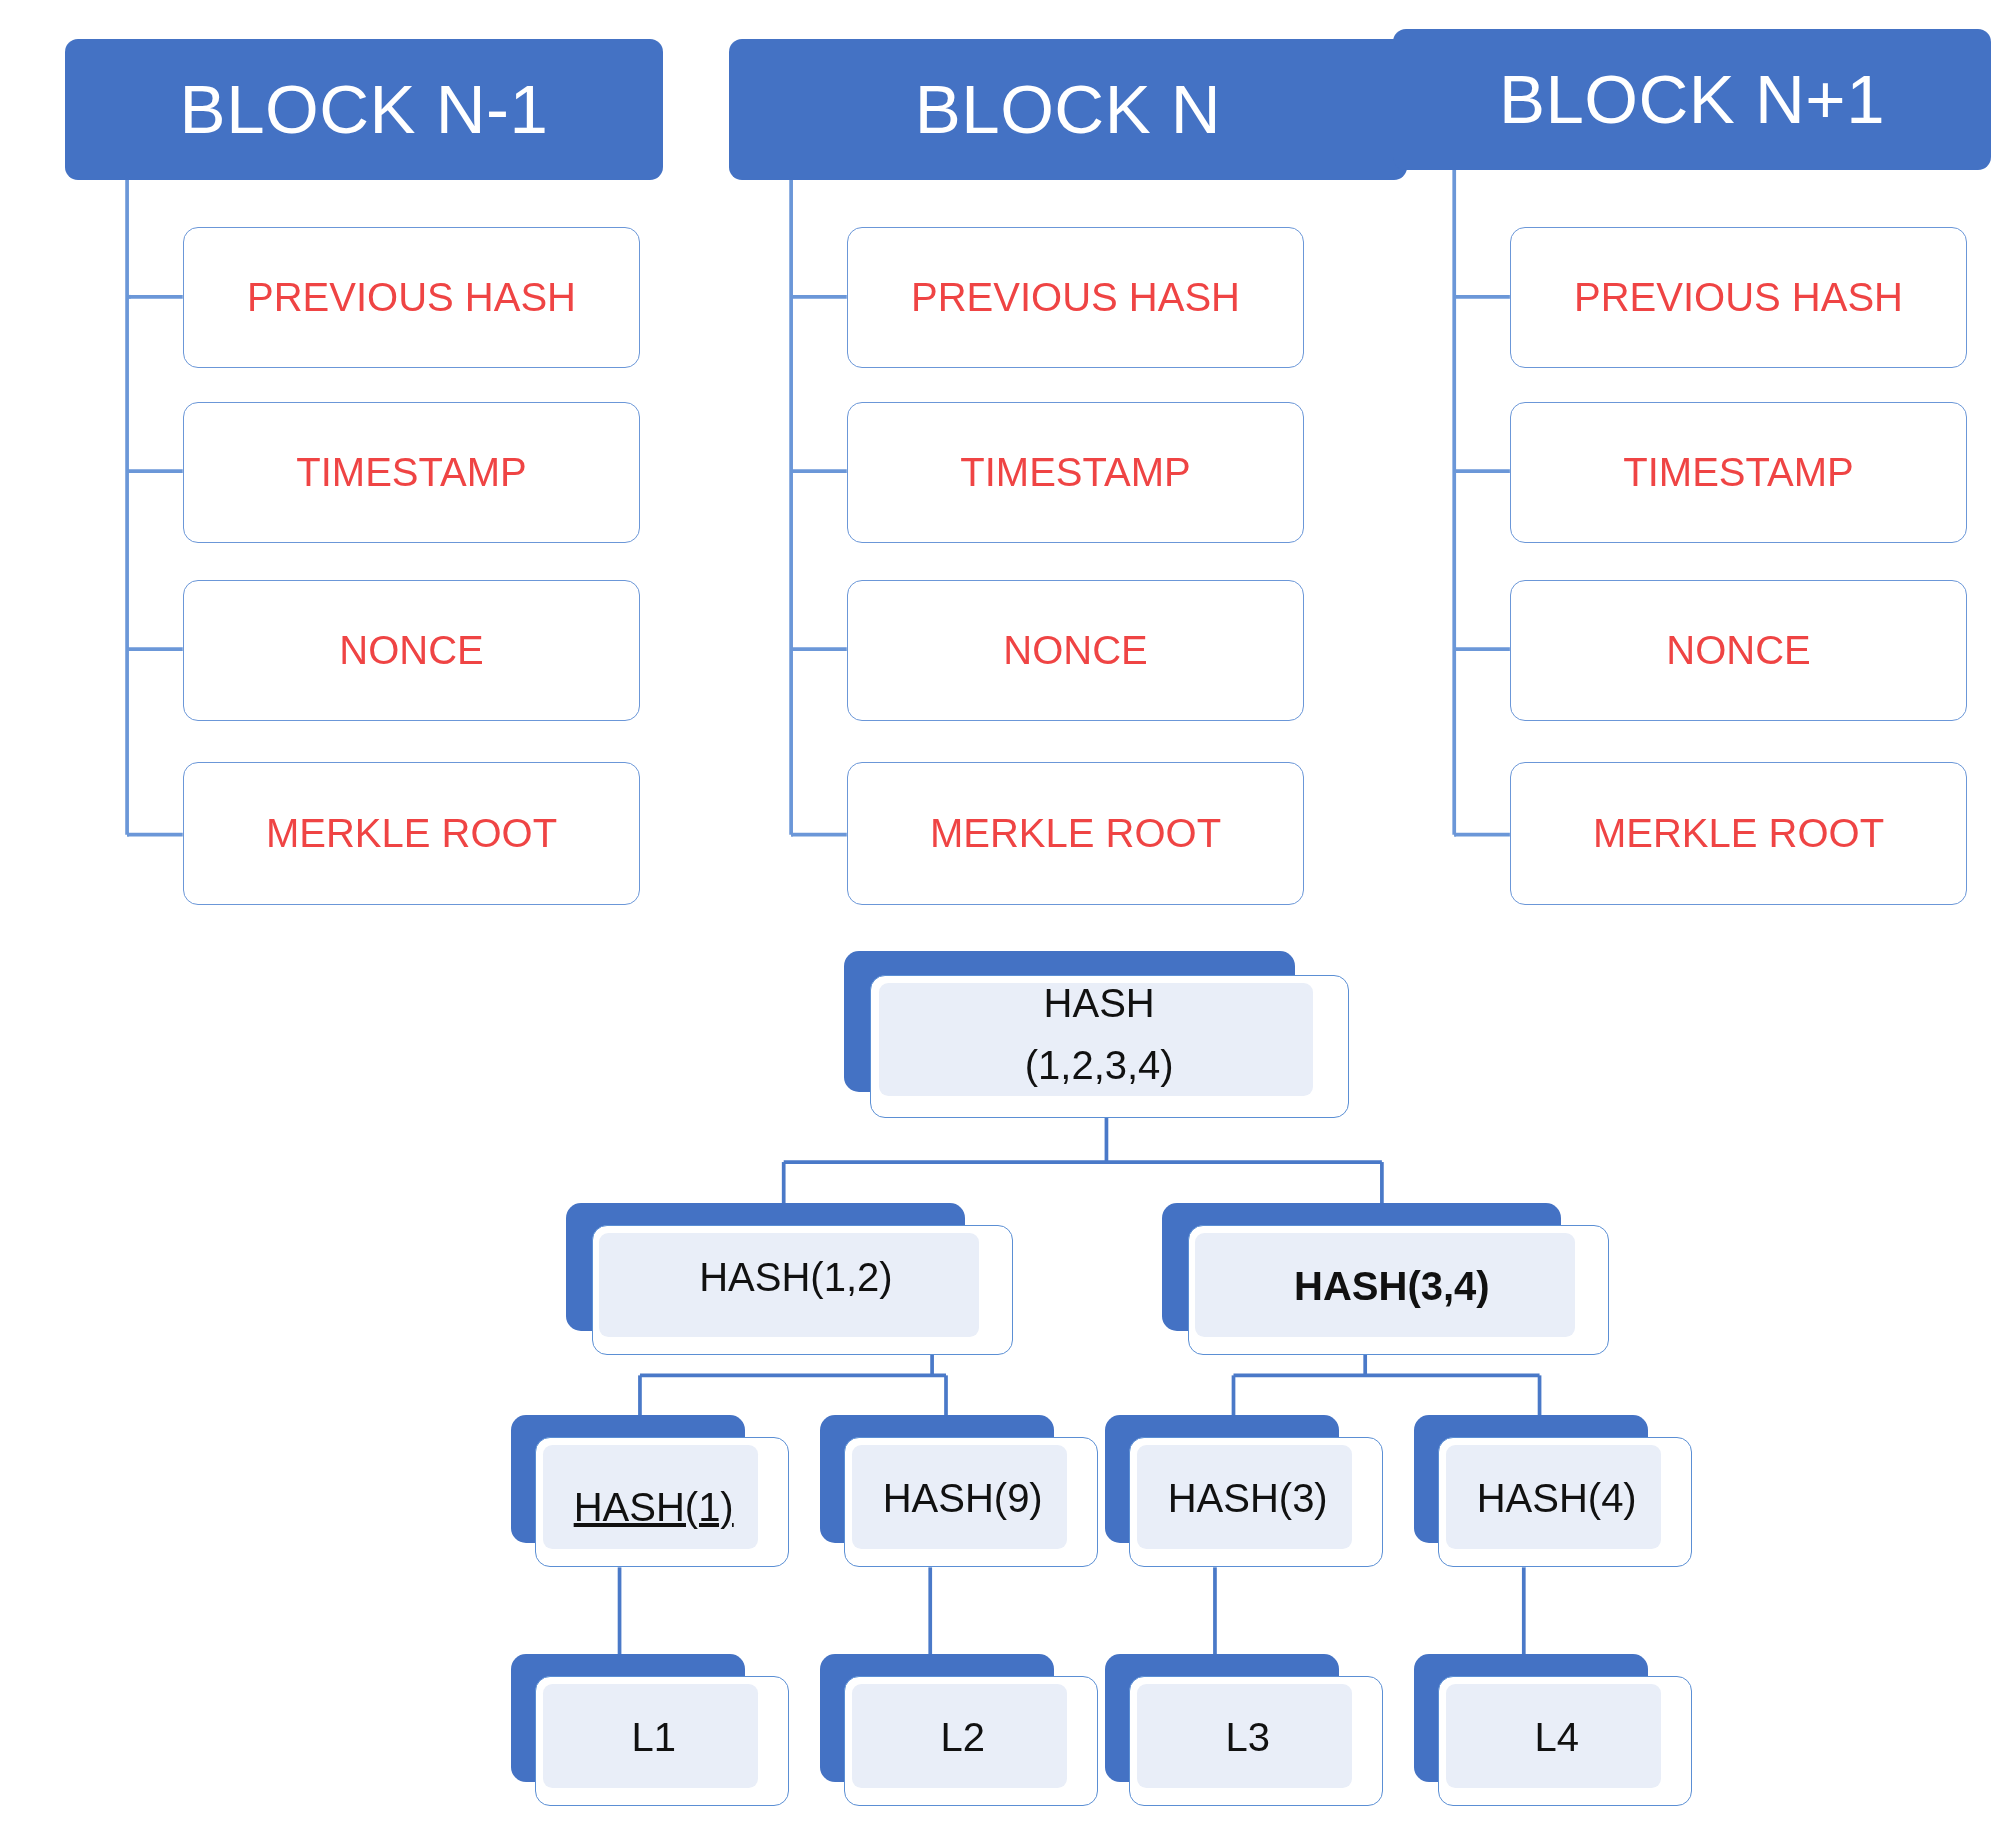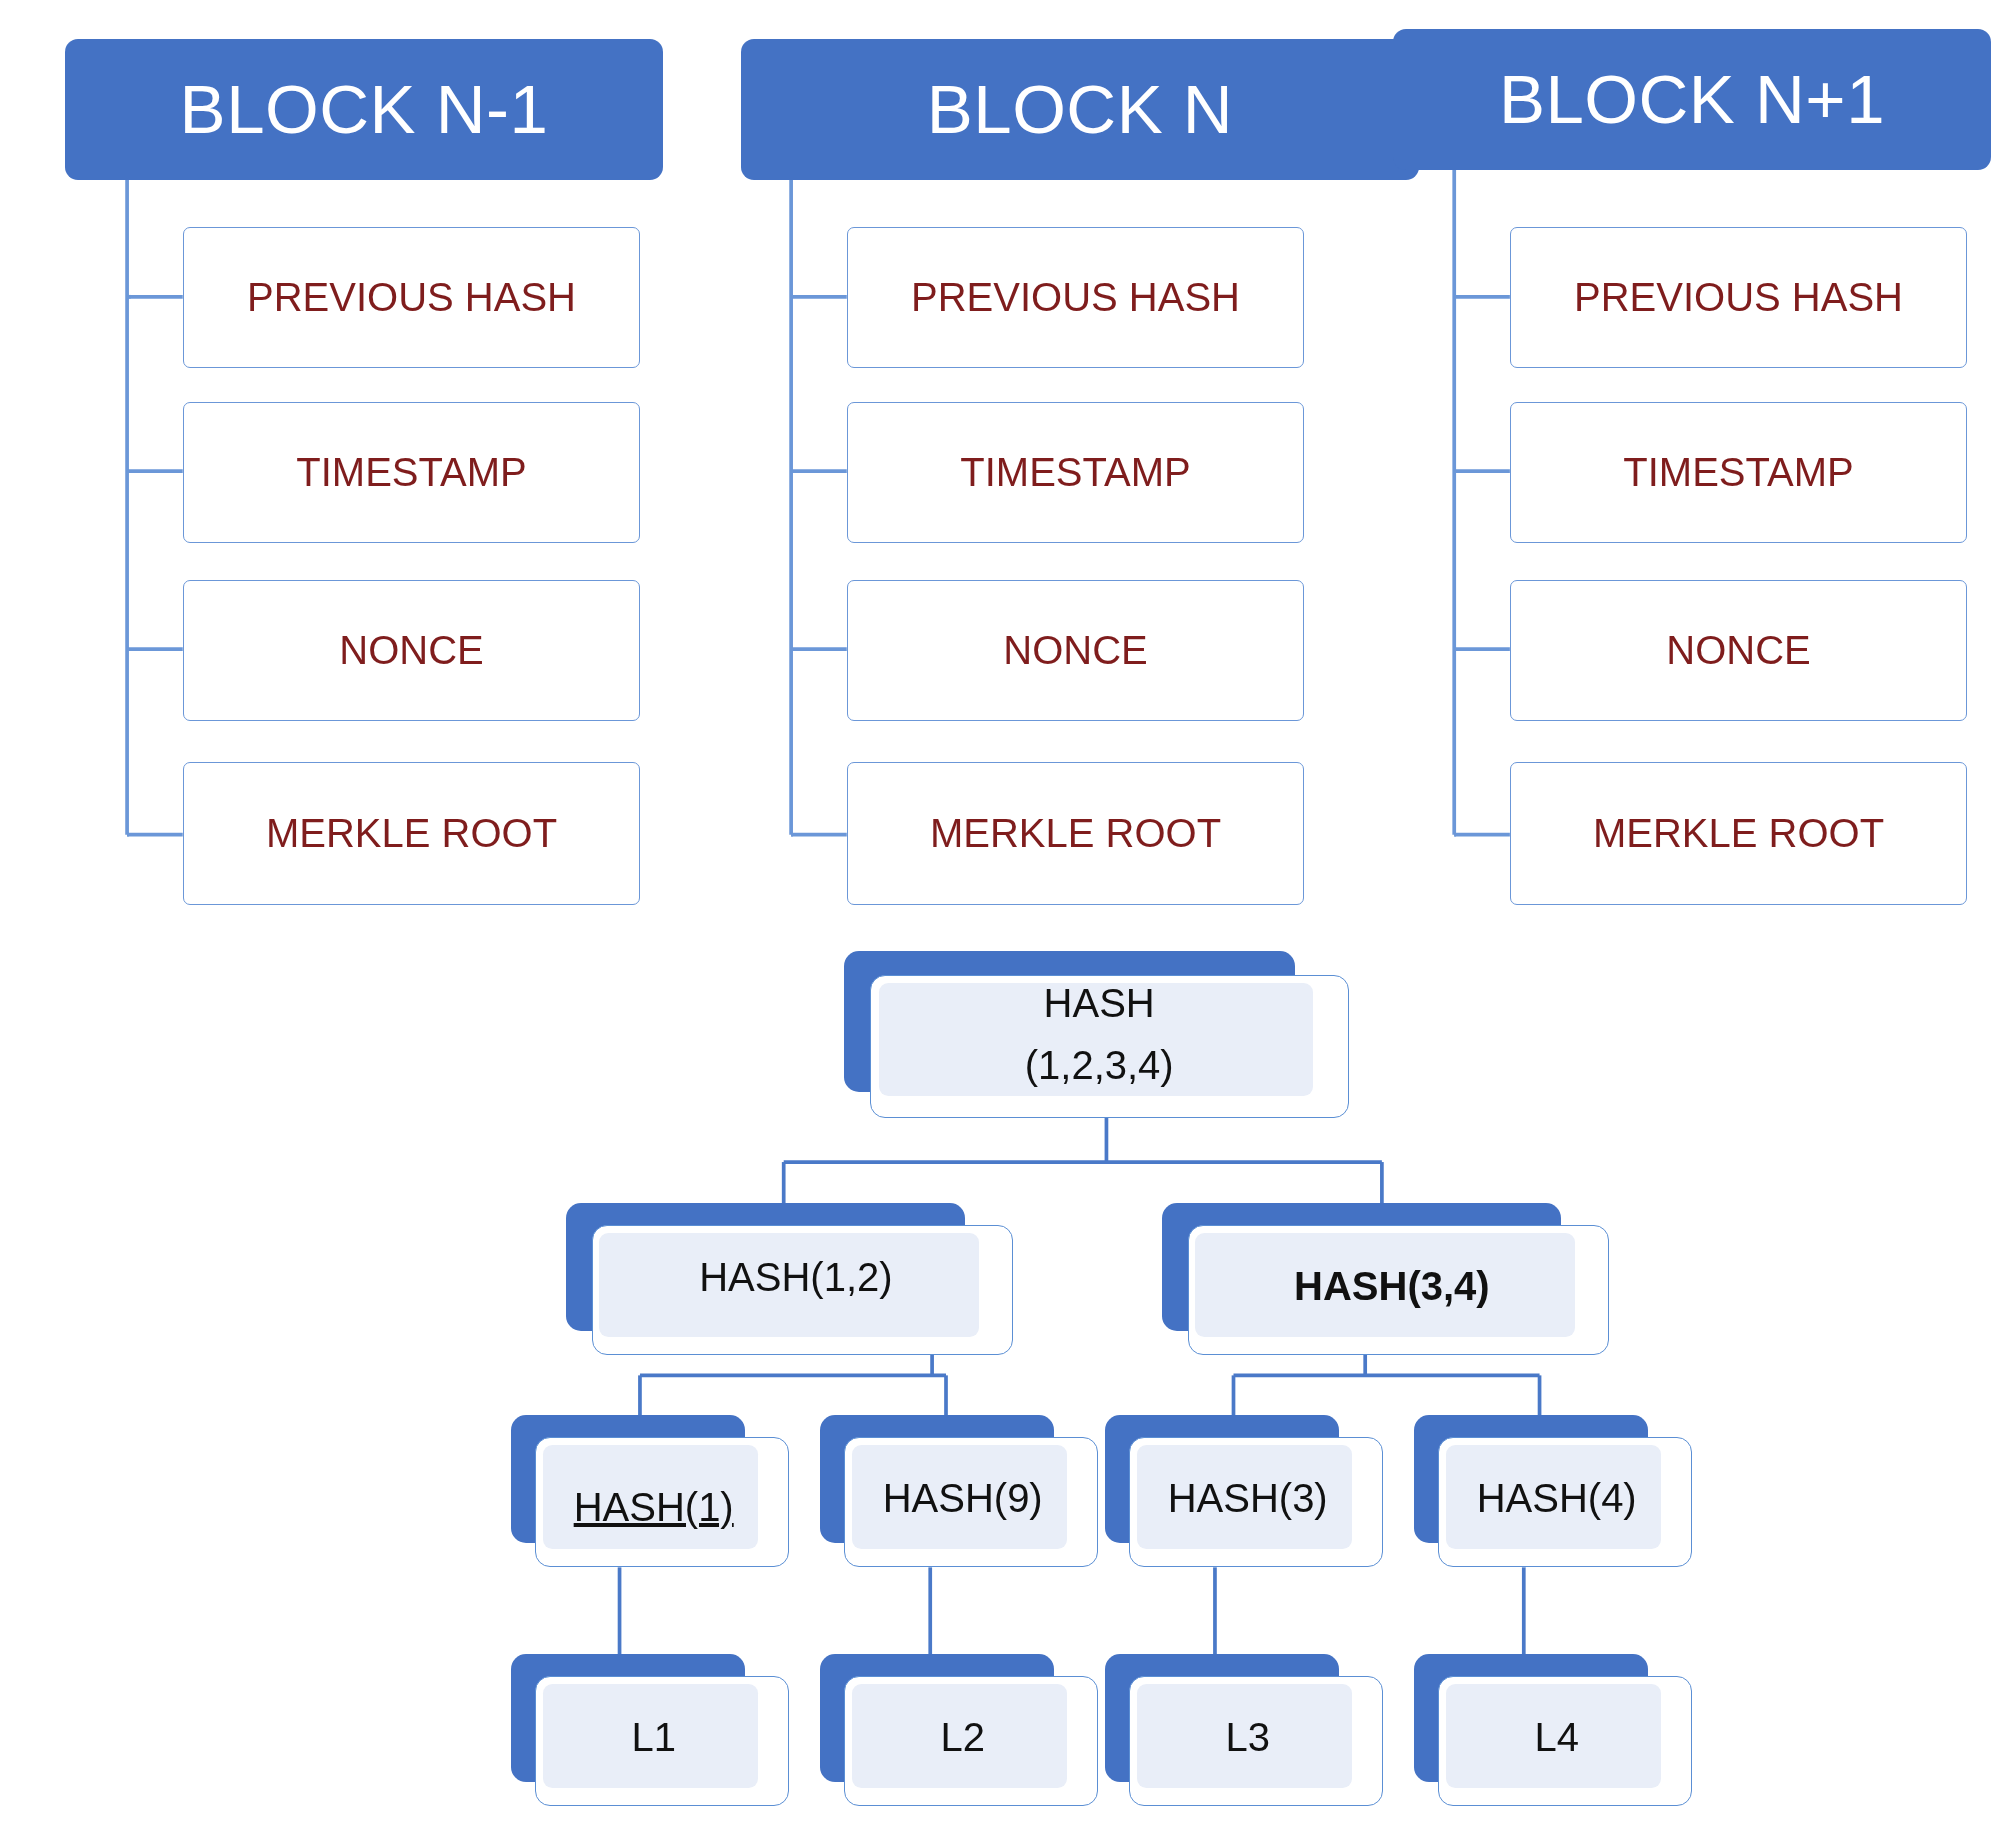--- a/index.html
+++ b/index.html
@@ -22,24 +22,24 @@
     font-weight:400;
     letter-spacing:0.5px;
     white-space:nowrap;
   }
 
   
   .field-box{
     position:absolute;
     background:#ffffff;
     border:1.9px solid #6B97D8;
-    border-radius:7px;
+    border-radius:15px;
     display:flex;align-items:center;justify-content:center;
     font-size:40px;
-    color:#7f1d1d;
+    color:#ef4444;
     white-space:nowrap;
   }
 
   
   .stack-node{position:absolute;}
   .stack-node .lyr-back{
     position:absolute;left:0;top:0;
     background:#4472C4;
     border-radius:15px;
   }
@@ -145,21 +145,21 @@
   <div class="field-box" style="left:183px;top:402px;width:455px;height:139px;">
     <span>TIMESTAMP</span>
   </div>
   <div class="field-box" style="left:183px;top:580px;width:455px;height:139px;">
     <span>NONCE</span>
   </div>
   <div class="field-box" style="left:183px;top:762px;width:455px;height:141px;">
     <span>MERKLE ROOT</span>
   </div>
 
-  <div class="block-header" style="left:729px;top:39px;width:678px;height:141px;margin-left:12px;">
+  <div class="block-header" style="left:729px;top:39px;width:678px;height:141px;">
     <span>BLOCK N</span>
   </div>
 
   <div class="field-box" style="left:847px;top:227px;width:455px;height:139px;">
     <span>PREVIOUS HASH</span>
   </div>
   <div class="field-box" style="left:847px;top:402px;width:455px;height:139px;">
     <span>TIMESTAMP</span>
   </div>
   <div class="field-box" style="left:847px;top:580px;width:455px;height:139px;">

